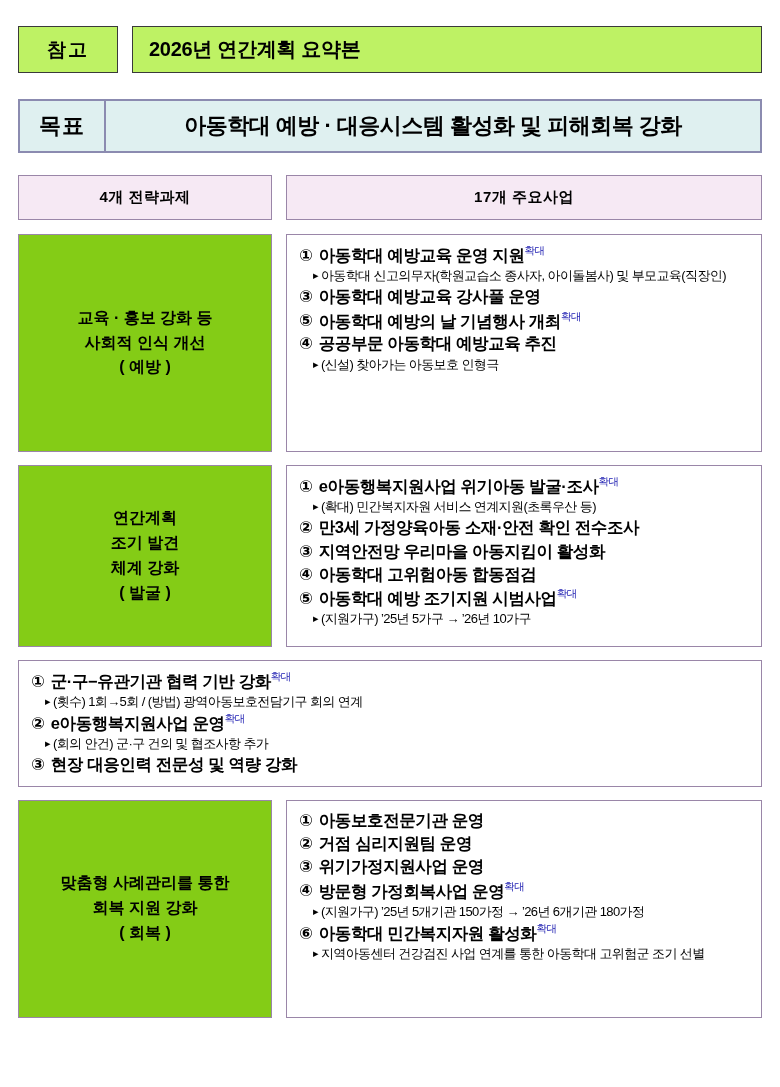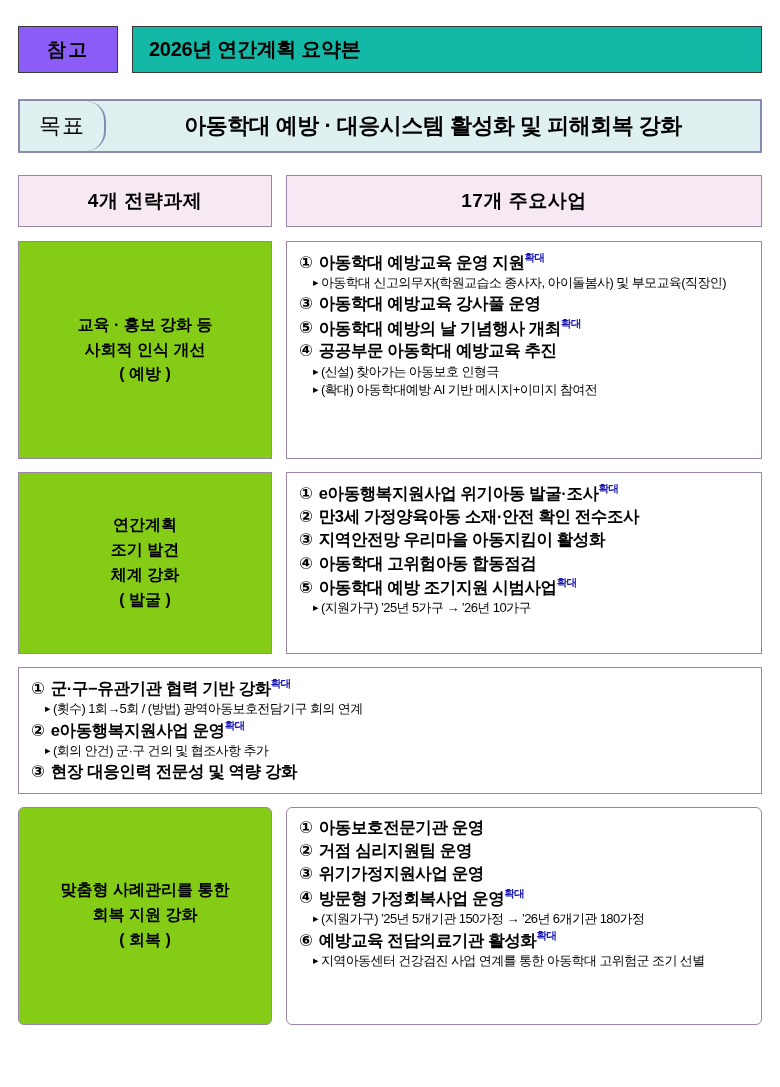--- a/index.html
+++ b/index.html
@@ -26,33 +26,33 @@
   
   .header-row {
     display: flex;
     align-items: stretch;
     gap: 14px;
     margin-bottom: 26px;
   }
   .ref-box {
     width: 100px;
     border: 1.6px solid #3a3a3a;
-    background: #8b5cf6;
+    background: #bef264;
     display: flex;
     align-items: center;
     justify-content: center;
     font-size: 19px;
     font-weight: bold;
     letter-spacing: 2px;
     padding: 9px 0;
   }
   .title-box {
     flex: 1;
     border: 1.6px solid #3a3a3a;
-    background: #14b8a6;
+    background: #bef264;
     display: flex;
     align-items: center;
     padding: 9px 16px;
     font-size: 20px;
     font-weight: bold;
     letter-spacing: -0.3px;
   }
 
   
   .goal-row {
@@ -61,25 +61,24 @@
     border: 2px solid #8b8bb0;
     background: #dff0f0;
     margin-bottom: 22px;
   }
   .goal-label {
     width: 86px;
     display: flex;
     align-items: center;
     justify-content: center;
     font-size: 22px;
-    font-weight: normal;
+    font-weight: bold;
     letter-spacing: 1px;
     border-right: 2px solid #8b8bb0;
     padding: 10px 0;
-    border-radius: 20px;
   }
   .goal-text {
     flex: 1;
     display: flex;
     align-items: center;
     justify-content: center;
     font-size: 22px;
     font-weight: bold;
     letter-spacing: -0.5px;
     padding: 10px 4px;
@@ -90,21 +89,21 @@
     display: flex;
     gap: 14px;
     margin-bottom: 14px;
   }
   .col-header {
     border: 1.6px solid #9a86a8;
     background: #f6e9f4;
     display: flex;
     align-items: center;
     justify-content: center;
-    font-size: 19px;
+    font-size: 15px;
     font-weight: bold;
     padding: 12px 0;
     letter-spacing: 0.5px;
   }
   .col-left { width: 254px; }
   .col-right { flex: 1; }
 
   
   .strategy-row {
     display: flex;
@@ -136,21 +135,21 @@
     font-size: 16.5px;
     font-weight: bold;
     line-height: 1.42;
     white-space: nowrap;
     letter-spacing: -0.4px;
   }
   .proj .num { margin-right: 2px; }
   .sup {
     font-size: 10.5px;
     vertical-align: super;
-    font-weight: bold;
+    font-weight: normal;
     color: #1a1ab0;
     letter-spacing: -0.5px;
   }
   .sub {
     font-size: 13px;
     font-weight: normal;
     line-height: 1.4;
     padding-left: 14px;
     white-space: nowrap;
     letter-spacing: -0.6px;
@@ -158,21 +157,21 @@
   .sub .bullet {
     font-size: 11px;
     margin-right: 3px;
     vertical-align: 1px;
   }
 
   
   .row-1 .task-box, .row-1 .projects-box { min-height: 218px; }
   .row-2 .task-box, .row-2 .projects-box { min-height: 182px; }
   .row-3 .task-box, .row-3 .projects-box { min-height: 126px; }
-  .row-4 .task-box, .row-4 .projects-box { min-height: 218px; border-radius: 6px; }
+  .row-4 .task-box, .row-4 .projects-box { min-height: 218px; }
 </style>
 </head>
 <body>
 
 <div class="page">
 
   <div class="header-row">
     <div class="ref-box">참고</div>
     <div class="title-box">2026년 연간계획 요약본</div>
   </div>
@@ -194,32 +193,32 @@
           <span class="line">사회적 인식 개선</span>
           <span class="line">( 예방 )</span>
         </div>
         <div class="projects-box">
           <div class="proj"><span class="num">①</span><span> 아동학대 예방교육 운영 지원</span><span class="sup">확대</span></div>
           <div class="sub"><span class="bullet">▸</span><span>아동학대 신고의무자(학원교습소 종사자, 아이돌봄사) 및 부모교육(직장인)</span></div>
           <div class="proj"><span class="num">③</span><span> 아동학대 예방교육 강사풀 운영</span></div>
           <div class="proj"><span class="num">⑤</span><span> 아동학대 예방의 날 기념행사 개최</span><span class="sup">확대</span></div>
           <div class="proj"><span class="num">④</span><span> 공공부문 아동학대 예방교육 추진</span></div>
           <div class="sub"><span class="bullet">▸</span><span>(신설) 찾아가는 아동보호 인형극</span></div>
-          <div class="sub"><span class="bullet">▸</span><span>(확대) 아동학대예방 AI 기반 메시지+이미지 참여전</span></div>
         </div>
       </div>
       <div class="strategy-row row-2">
         <div class="task-box">
           <span class="line">연간계획</span>
           <span class="line">조기 발견</span>
           <span class="line">체계 강화</span>
           <span class="line">( 발굴 )</span>
         </div>
         <div class="projects-box">
           <div class="proj"><span class="num">①</span><span> e아동행복지원사업 위기아동 발굴·조사</span><span class="sup">확대</span></div>
+          <div class="sub"><span class="bullet">▸</span><span>(확대) 민간복지자원 서비스 연계지원(초록우산 등)</span></div>
           <div class="proj"><span class="num">②</span><span> 만3세 가정양육아동 소재·안전 확인 전수조사</span></div>
           <div class="proj"><span class="num">③</span><span> 지역안전망 우리마을 아동지킴이 활성화</span></div>
           <div class="proj"><span class="num">④</span><span> 아동학대 고위험아동 합동점검</span></div>
           <div class="proj"><span class="num">⑤</span><span> 아동학대 예방 조기지원 시범사업</span><span class="sup">확대</span></div>
           <div class="sub"><span class="bullet">▸</span><span>(지원가구) ’25년 5가구 → ’26년 10가구</span></div>
         </div>
       </div>
       <div class="strategy-row row-3">
         <div class="projects-box">
           <div class="proj"><span class="num">①</span><span> 군·구−유관기관 협력 기반 강화</span><span class="sup">확대</span></div>
@@ -234,19 +233,19 @@
           <span class="line">맞춤형 사례관리를 통한</span>
           <span class="line">회복 지원 강화</span>
           <span class="line">( 회복 )</span>
         </div>
         <div class="projects-box">
           <div class="proj"><span class="num">①</span><span> 아동보호전문기관 운영</span></div>
           <div class="proj"><span class="num">②</span><span> 거점 심리지원팀 운영</span></div>
           <div class="proj"><span class="num">③</span><span> 위기가정지원사업 운영</span></div>
           <div class="proj"><span class="num">④</span><span> 방문형 가정회복사업 운영</span><span class="sup">확대</span></div>
           <div class="sub"><span class="bullet">▸</span><span>(지원가구) ’25년 5개기관 150가정 → ’26년 6개기관 180가정</span></div>
-          <div class="proj"><span class="num">⑥</span><span> 예방교육 전담의료기관 활성화</span><span class="sup">확대</span></div>
+          <div class="proj"><span class="num">⑥</span><span> 아동학대 민간복지자원 활성화</span><span class="sup">확대</span></div>
           <div class="sub"><span class="bullet">▸</span><span>지역아동센터 건강검진 사업 연계를 통한 아동학대 고위험군 조기 선별</span></div>
         </div>
       </div>
     </div>
 
 </div>
 
 </body></html>

